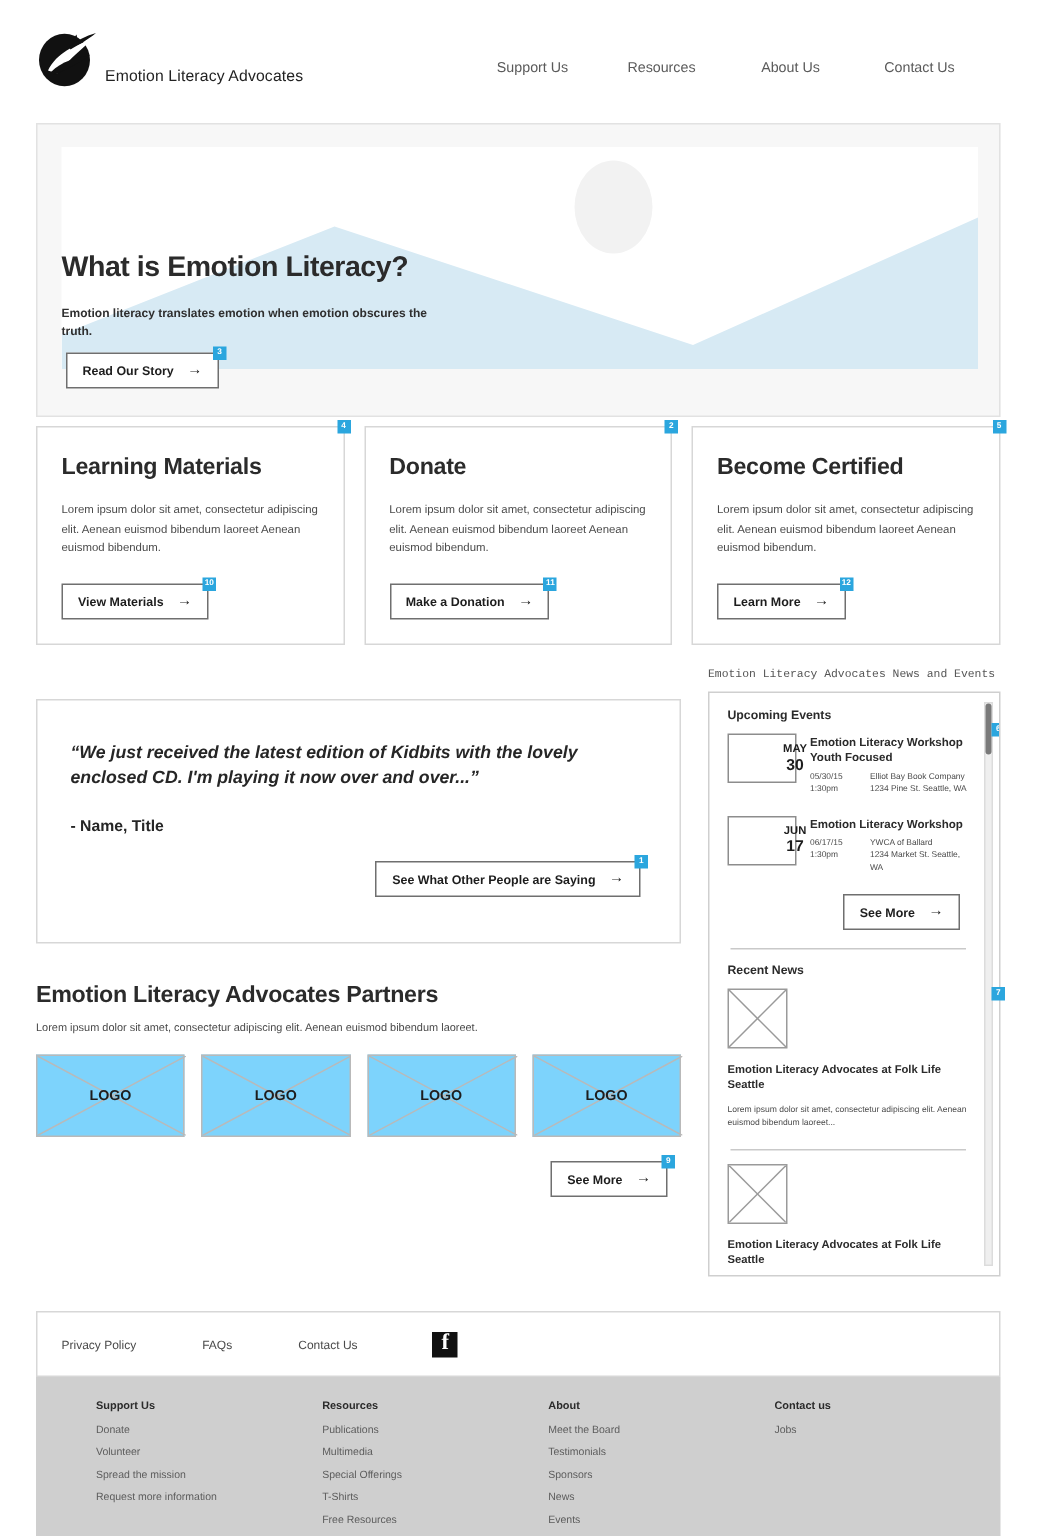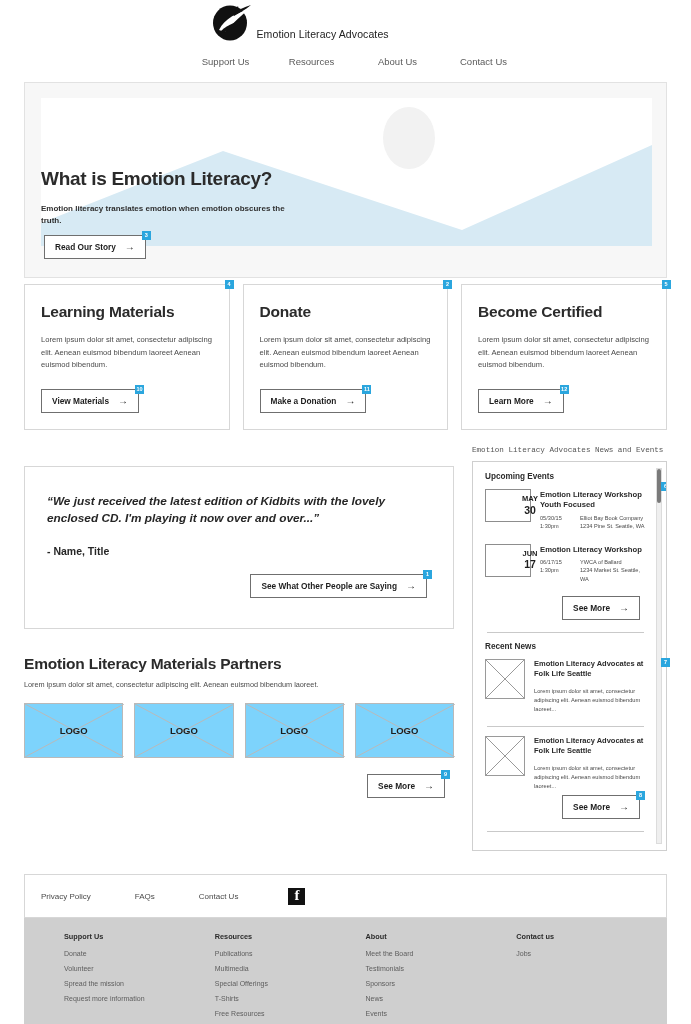--- a/index.html
+++ b/index.html
@@ -13,21 +13,20 @@
   }
   .page { position: relative; width: 691px; height: 1024px; }
 
   
   .header {
     height: 78px;
     display: flex;
     align-items: center;
     padding: 0 24px;
     background: #fff;
-    flex-direction: column;
   }
   .brand { display: flex; align-items: flex-end; gap: 0px; width: 270px; }
   .logo-mark { width: 44px; height: 44px; position: relative; flex: none; }
   .brand-name { font-size: 10.5px; color: #222; padding-bottom: 4px; margin-left: 2px; letter-spacing: .1px; }
   .nav { display: flex; flex: 1; justify-content: flex-start; gap: 0; padding-left: 18px; padding-top: 12px;}
   .nav a {
     font-size: 9.5px; color: #5a5a5a; text-decoration: none;
     width: 86px; text-align: center; white-space: nowrap;
   }
 
@@ -108,21 +107,21 @@
   .date-box .m { font-size: 7.5px; font-weight: bold; color: #1d1d1d; }
   .date-box .d { font-size: 10.5px; font-weight: bold; color: #1d1d1d; }
   .ev-body { padding-top: 1px; }
   .ev-title { font-size: 7.7px; font-weight: bold; color: #2b2b2b; line-height: 1.35; }
   .ev-meta { display: flex; gap: 6px; margin-top: 3px; }
   .ev-meta .col1 { width: 34px; flex: none; }
   .ev-meta span, .ev-meta div { font-size: 5.6px; color: #4a4a4a; line-height: 1.5; display: block; }
   .panel-btn-row { display: flex; justify-content: flex-end; padding-right: 6px; margin-top: 2px; }
   .rule { height: 1px; background: #c9c9c9; margin: 12px 2px 9px 2px; }
 
-  .news { display: flex; gap: 9px; margin-bottom: 4px; }
+  .news { display: flex; gap: 9px; margin-bottom: 4px; flex-direction: column; }
   .news-thumb { position: relative; width: 40px; height: 40px; border: 1px solid #9a9a9a; flex: none; }
   .news-body { }
   .news-title { font-size: 7.5px; font-weight: bold; color: #2b2b2b; line-height: 1.35; }
   .news-text { margin-top: 8px; font-size: 5.7px; color: #4a4a4a; line-height: 1.55; }
   .scrollbar { position: absolute; right: 4px; top: 6px; width: 6px; height: 376px; background: #efefef; border: 1px solid #dcdcdc; }
   .scroll-thumb { position: absolute; top: 0; left: 0; width: 4px; height: 34px; background: #7a7a7a; border-radius: 2px; }
   .panel .badge.b6 { top: 20px; right: -4px; }
 
   
   .footer-top {
@@ -224,21 +223,21 @@
       <div class="quote-text">“We just received the latest edition of Kidbits with the lovely enclosed CD. I'm playing it now over and over...”</div>
       <div class="quote-author">- Name, Title</div>
       <button class="btn quote-btn">
         <span>See What Other People are Saying</span>
         <span class="arr">→</span>
         <span class="badge">1</span>
       </button>
     </div>
 
     <div class="partners">
-      <h2>Emotion Literacy Materials Partners</h2>
+      <h2>Emotion Literacy Advocates Partners</h2>
       <p class="sub">Lorem ipsum dolor sit amet, consectetur adipiscing elit. Aenean euismod bibendum laoreet.</p>
       <div class="logo-row">
         <div class="logo-box">
           <svg width="99" height="53" viewBox="0 0 99 53">
               <line x1="0" y1="0" x2="99" y2="53" stroke="#b9b9b9"></line>
               <line x1="99" y1="0" x2="0" y2="53" stroke="#b9b9b9"></line>
             </svg>
           <span>LOGO</span>
         </div>
         <div class="logo-box">

